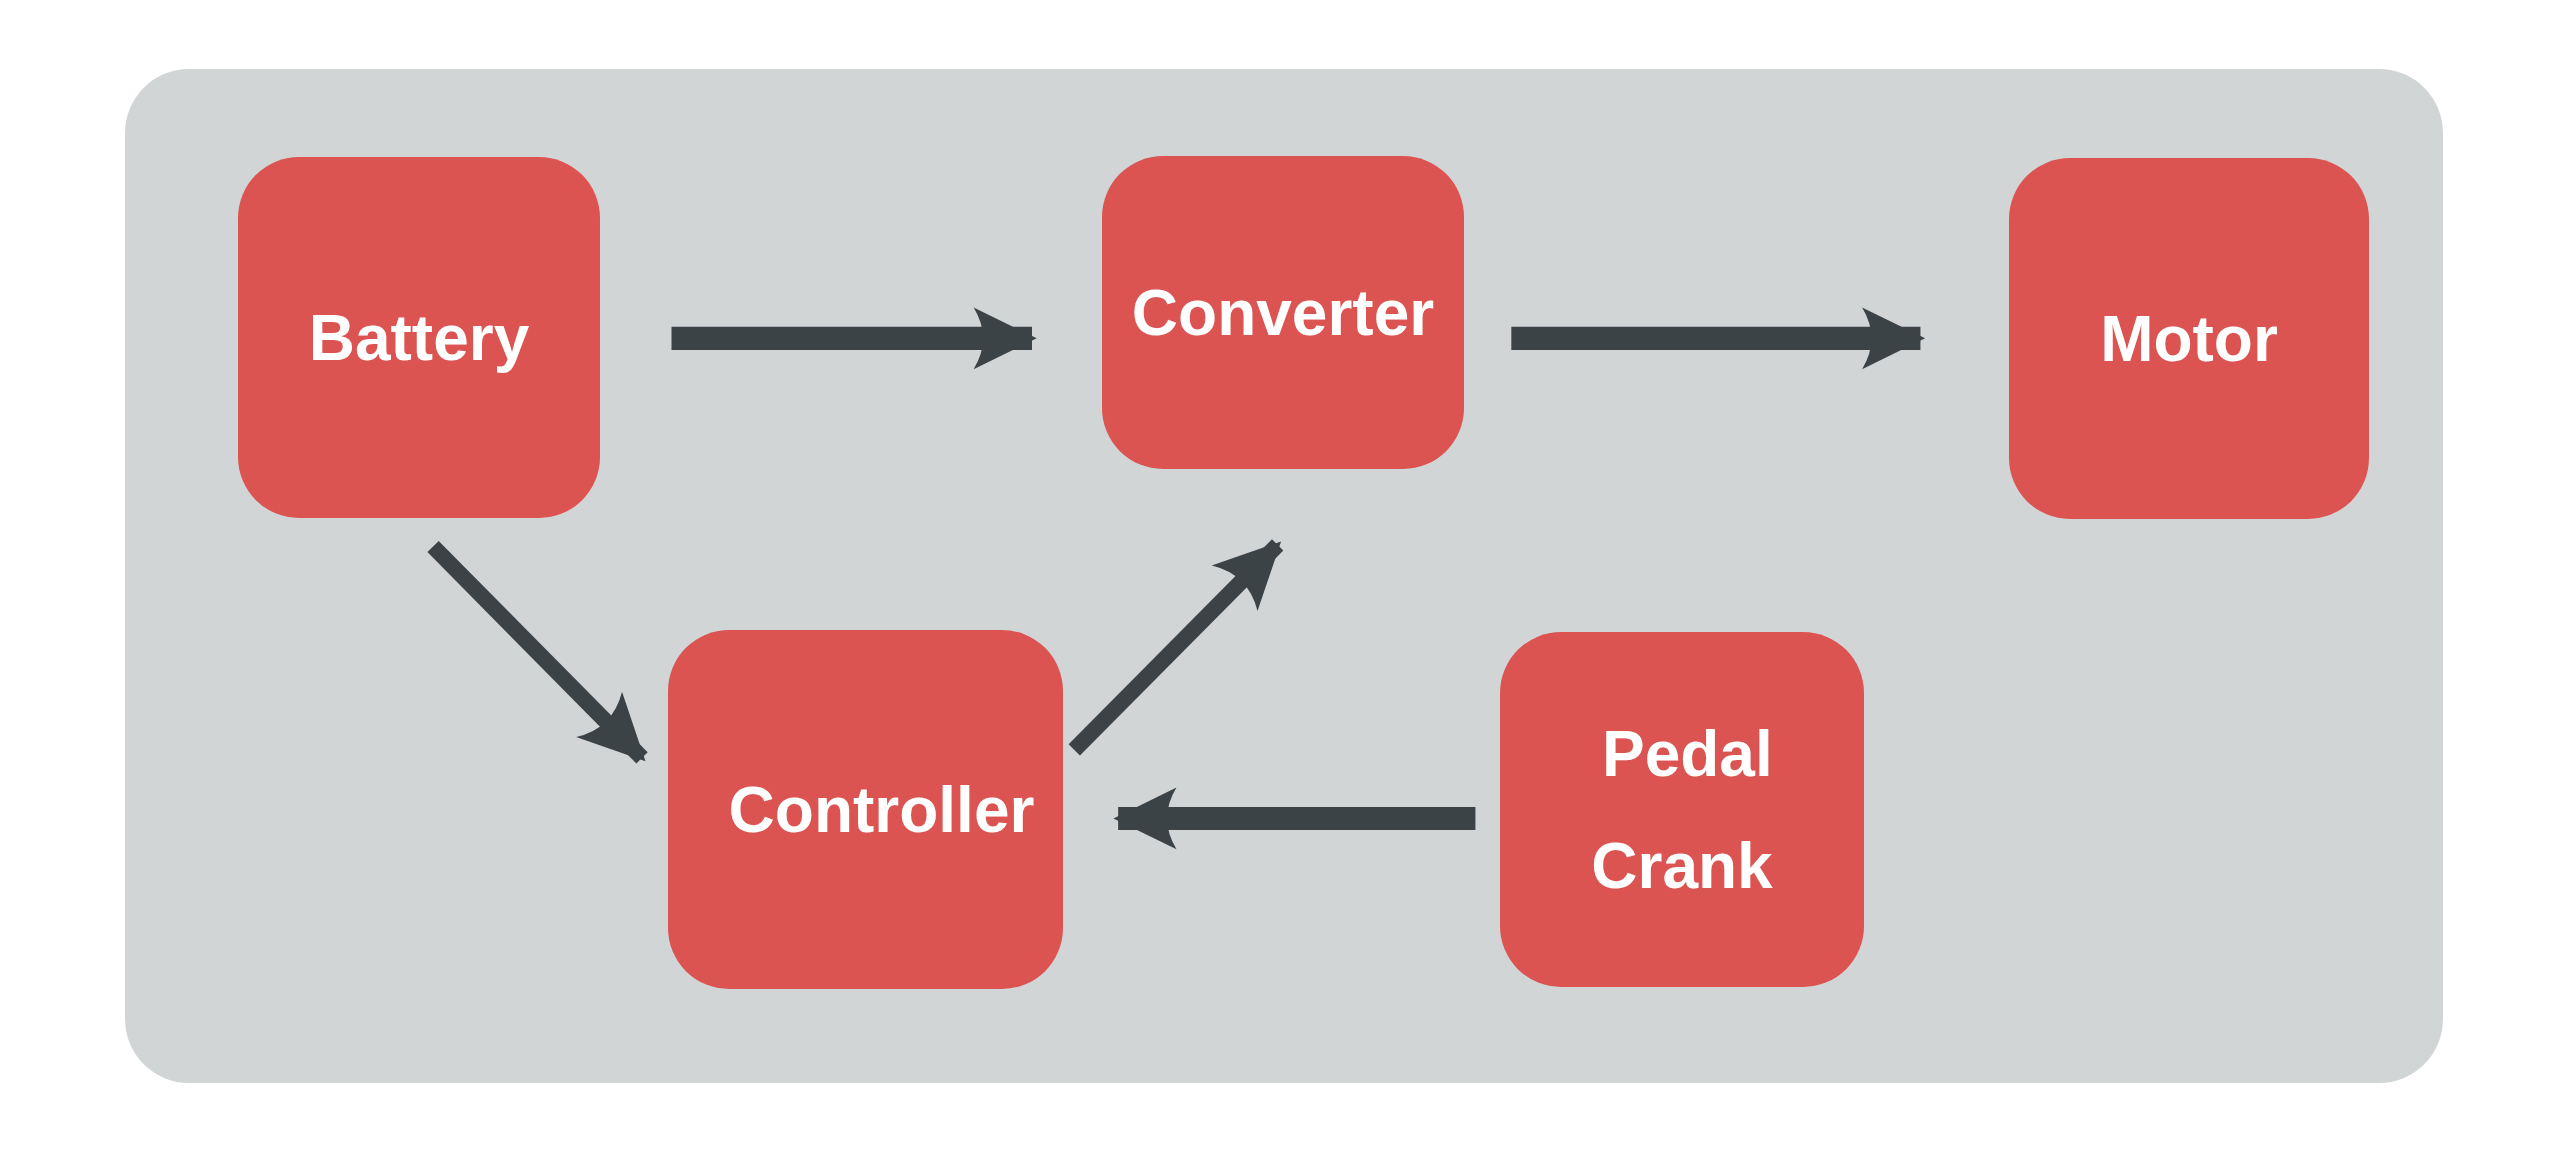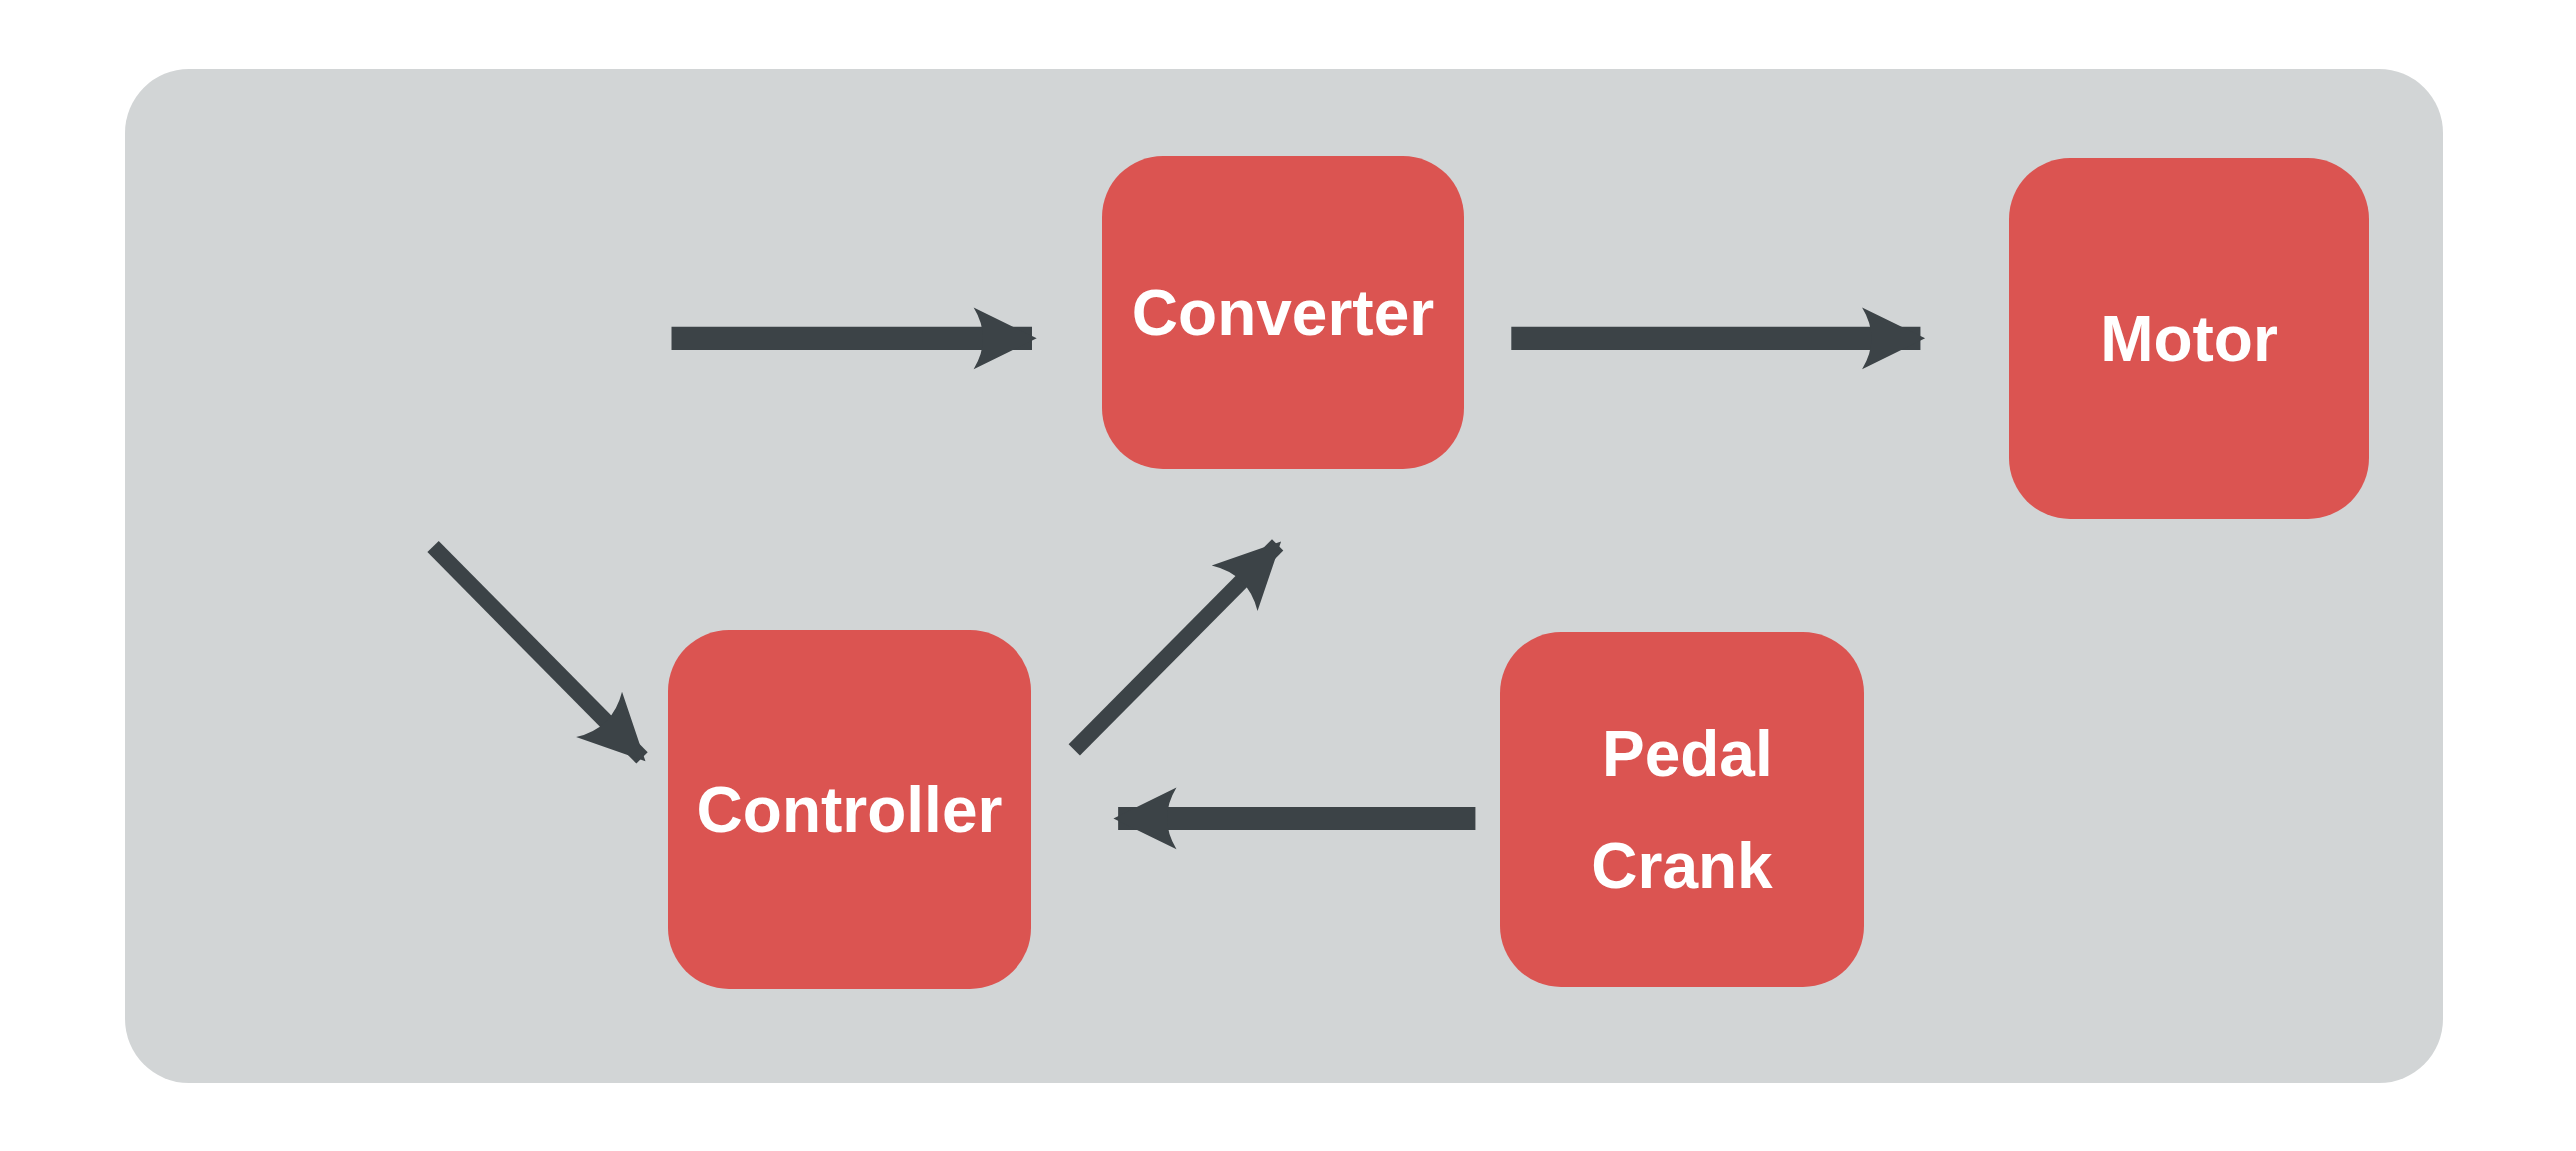--- a/index.html
+++ b/index.html
@@ -37,21 +37,21 @@
     color: var(--node_text, #ffffff);
     font-size: 64px;
     font-weight: 700;
     line-height: 1.75;
     white-space: pre-line;
     letter-spacing: 0px;
   }
   .node-battery    { left: 238px;  top: 157px; width: 362px; height: 361px; }
   .node-converter  { left: 1102px; top: 156px; width: 362px; height: 313px; }
   .node-motor      { left: 1975px; top: 158px; width: 360px; height: 361px; margin-left: 34px; }
-  .node-controller { left: 668px;  top: 630px; width: 363px; height: 359px; }
+  .node-controller { left: 668px;  top: 630px; width: 363px; height: 359px; padding-left: 32px; }
   .node-pedal_crank{ left: 1500px; top: 632px; width: 364px; height: 355px; text-align: right; }
   .edges-layer {
     position: absolute;
     left: 0; top: 0;
     width: 2576px;
     height: 1152px;
     pointer-events: none;
   }
   .edges-layer line { stroke: var(--arrow, #3c4347); }
   .edges-layer marker path { fill: var(--arrow, #3c4347); }
@@ -72,20 +72,23 @@
         <path d="M0.6,0.4 L10,5 L0.6,9.6 Q3.4,5 0.6,0.4 Z"></path>
       </marker>
     </defs>
   <line x1="842" y1="424" x2="1294" y2="424" stroke-width="29" marker-end="url(#ah)"></line>
       <line x1="1895" y1="424" x2="2408" y2="424" stroke-width="29" marker-end="url(#ah)"></line>
       <line x1="543" y1="685" x2="805" y2="950" stroke-width="20" marker-end="url(#ahd)"></line>
       <line x1="1347" y1="940" x2="1602" y2="683" stroke-width="20" marker-end="url(#ahd)"></line>
       <line x1="1850" y1="1026" x2="1402" y2="1026" stroke-width="29" marker-end="url(#ah)"></line>
     </svg>
 
+  <div class="node node-battery">
+    <span class="label">Battery</span>
+  </div>
 
   <div class="node node-converter">
     <span class="label">Converter</span>
   </div>
 
   <div class="node node-motor">
     <span class="label">Motor</span>
   </div>
 
   <div class="node node-controller">

